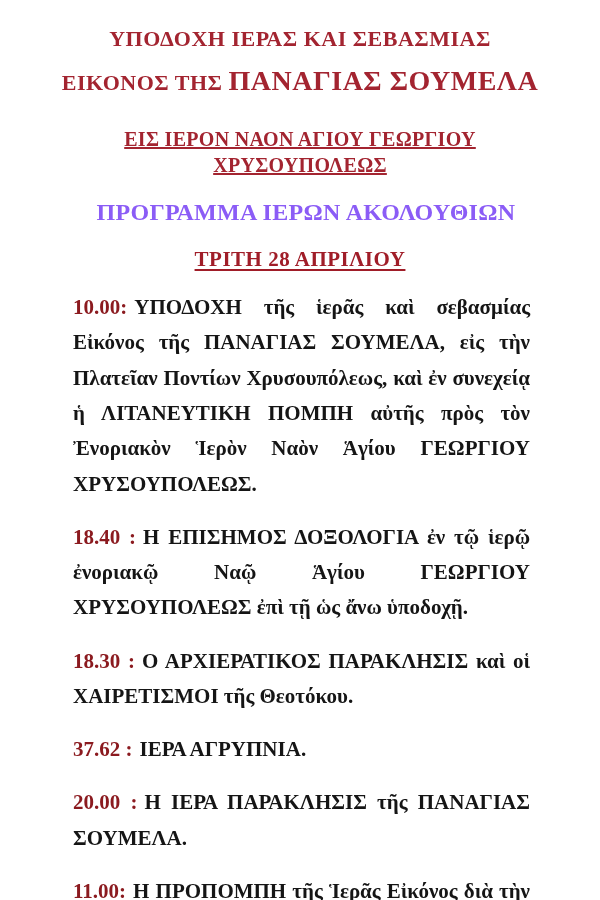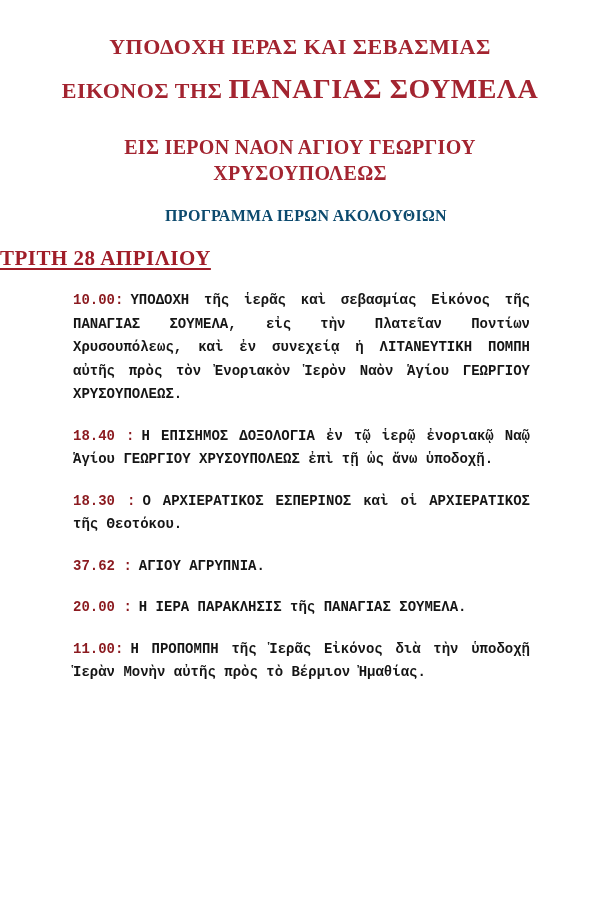--- a/index.html
+++ b/index.html
@@ -11,21 +11,21 @@
     width: 600px;
     height: 900px;
     font-family: "Liberation Serif", "DejaVu Serif", serif;
     color: #1b1b1b;
     overflow: hidden;
   }
   .page {
     box-sizing: border-box;
     width: 600px;
     height: 900px;
-    padding-top: 28px;
+    padding-top: 20px;
   }
   .title-line1 {
     text-align: center;
     color: #a32430;
     font-weight: bold;
     font-size: 22px;
     letter-spacing: 0.5px;
     margin: 6px 0 0 0;
   }
   .title-line2 {
@@ -42,50 +42,50 @@
   }
   .subtitle {
     text-align: center;
     color: #a32430;
     font-weight: bold;
     font-size: 20px;
     line-height: 1.28;
     max-width: 430px;
     margin: 30px auto 0;
     letter-spacing: 0.3px;
+    text-decoration: underline;
   }
   .program-heading {
     text-align: center;
     font-weight: bold;
-    font-size: 16px;
+    font-size: 24px;
     margin: 21px 0 0 12px;
-    color: #0c4a6e;
+    color: #8b5cf6;
     letter-spacing: 0.3px;
   }
   .day-heading {
-    text-align: left;
+    text-align: center;
     color: #a01d28;
     font-weight: bold;
     font-size: 21px;
     text-decoration: underline;
     text-underline-offset: 3px;
     margin: 21px 0 0 0;
     letter-spacing: 0.5px;
   }
   .schedule {
     margin: 0 70px 0 73px;
   }
   .item {
     text-align: justify;
     font-weight: bold;
-    font-size: 14px;
+    font-size: 21px;
     line-height: 1.68;
     margin: 18px 0 0 0;
     color: #151515;
-    font-family: Liberation Mono, monospace;
   }
   .item .time {
     color: #8b1a1f;
     margin-right: 7px;
     white-space: nowrap;
   }
 </style>
 </head>
 <body>
 
@@ -97,22 +97,22 @@
 
   <h2 class="subtitle">ΕΙΣ ΙΕΡΟΝ ΝΑΟΝ ΑΓΙΟΥ ΓΕΩΡΓΙΟΥ ΧΡΥΣΟΥΠΟΛΕΩΣ</h2>
 
   <h3 class="program-heading">ΠΡΟΓΡΑΜΜΑ ΙΕΡΩΝ ΑΚΟΛΟΥΘΙΩΝ</h3>
 
   <h3 class="day-heading">ΤΡΙΤΗ 28 ΑΠΡΙΛΙΟΥ</h3>
 
   <div class="schedule">
     <p class="item"><span class="time">10.00:</span><span>ΥΠΟΔΟΧΗ τῆς ἱερᾶς καὶ σεβασμίας Εἰκόνος τῆς ΠΑΝΑΓΙΑΣ ΣΟΥΜΕΛΑ, εἰς τὴν Πλατεῖαν Ποντίων Χρυσουπόλεως, καὶ ἐν συνεχείᾳ ἡ ΛΙΤΑΝΕΥΤΙΚΗ ΠΟΜΠΗ αὐτῆς πρὸς τὸν Ἐνοριακὸν Ἱερὸν Ναὸν Ἁγίου ΓΕΩΡΓΙΟΥ ΧΡΥΣΟΥΠΟΛΕΩΣ.</span></p>
     <p class="item"><span class="time">18.40 :</span><span>Η ΕΠΙΣΗΜΟΣ ΔΟΞΟΛΟΓΙΑ ἐν τῷ ἱερῷ ἐνοριακῷ Ναῷ Ἁγίου ΓΕΩΡΓΙΟΥ ΧΡΥΣΟΥΠΟΛΕΩΣ ἐπὶ τῇ ὡς ἄνω ὑποδοχῇ.</span></p>
-    <p class="item"><span class="time">18.30 :</span><span>Ο ΑΡΧΙΕΡΑΤΙΚΟΣ ΕΣΠΕΡΙΝΟΣ καὶ οἱ  ΑΡΧΙΕΡΑΤΙΚΟΣ τῆς Θεοτόκου.</span></p>
-    <p class="item"><span class="time">37.62 :</span><span>ΑΓΙΟΥ ΑΓΡΥΠΝΙΑ.</span></p>
+    <p class="item"><span class="time">18.30 :</span><span>Ο ΑΡΧΙΕΡΑΤΙΚΟΣ ΠΑΡΑΚΛΗΣΙΣ καὶ οἱ  ΧΑΙΡΕΤΙΣΜΟΙ τῆς Θεοτόκου.</span></p>
+    <p class="item"><span class="time">37.62 :</span><span>ΙΕΡΑ ΑΓΡΥΠΝΙΑ.</span></p>
   </div>
 
 
   <div class="schedule">
     <p class="item"><span class="time">20.00 :</span><span>Η ΙΕΡΑ ΠΑΡΑΚΛΗΣΙΣ τῆς ΠΑΝΑΓΙΑΣ  ΣΟΥΜΕΛΑ.</span></p>
     <p class="item"><span class="time">11.00:</span><span>Η ΠΡΟΠΟΜΠΗ τῆς Ἱερᾶς Εἰκόνος διὰ τὴν ὑποδοχῇ Ἱερὰν Μονὴν αὐτῆς πρὸς τὸ Βέρμιον Ἠμαθίας.</span></p>
   </div>
 
 </div>
 

